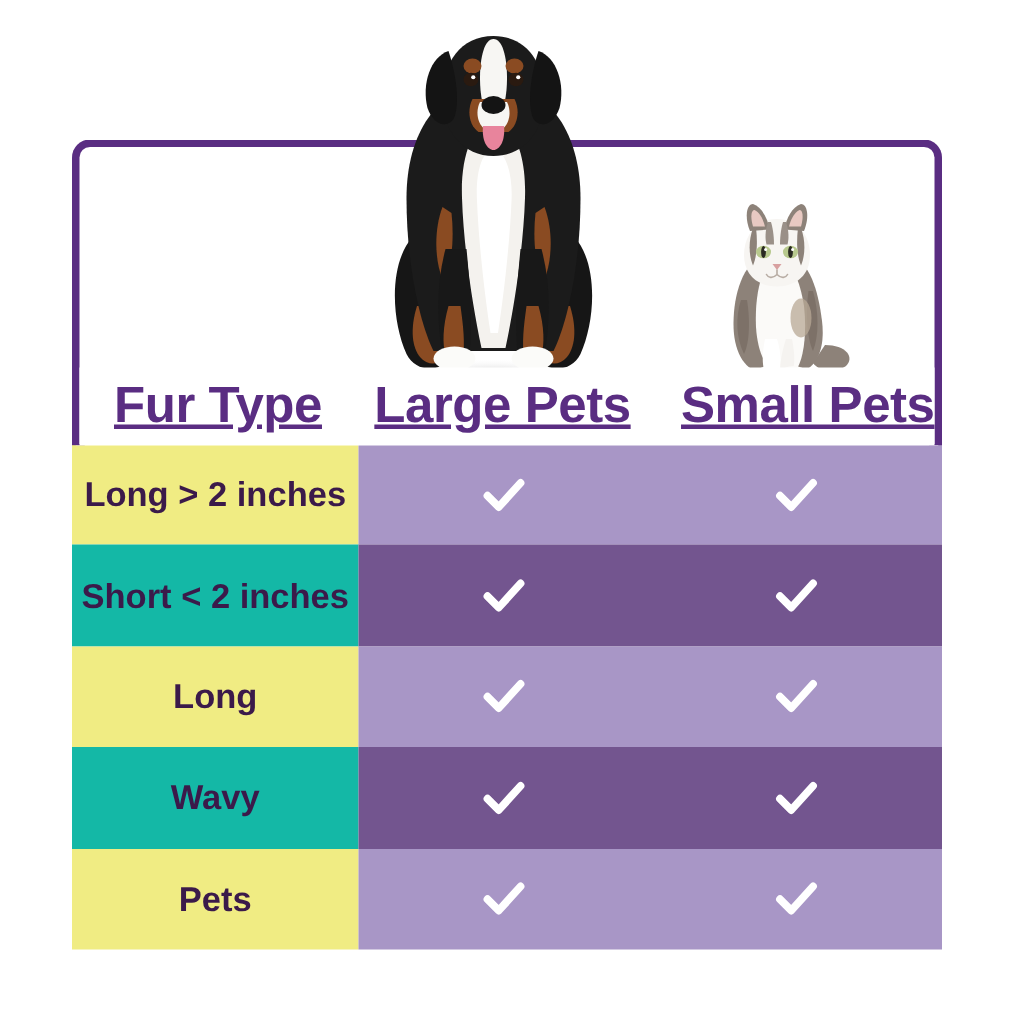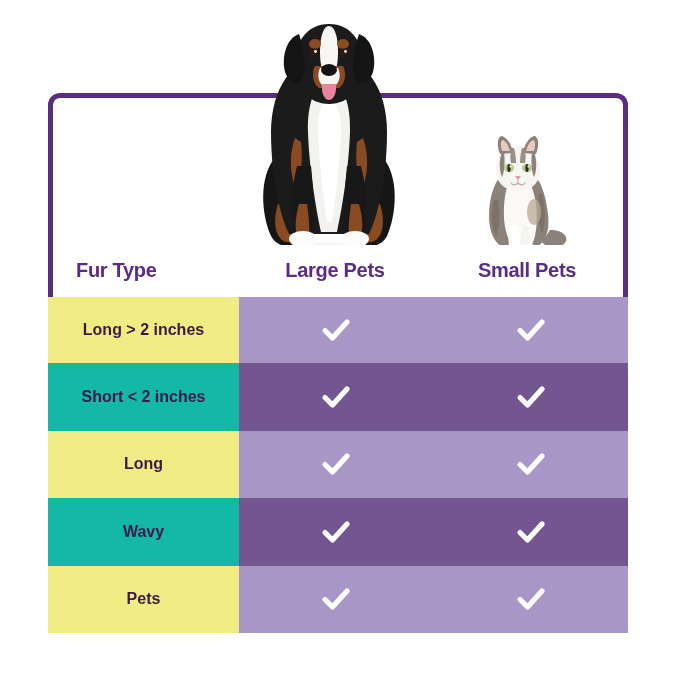--- a/index.html
+++ b/index.html
@@ -62,59 +62,60 @@
     top: 245px;
     width: 570px;
     height: 51px;
     display: flex;
     align-items: center;
     z-index: 4;
     background: #ffffff;
   }
   .header-cell {
     color: #5a2d82;
-    font-size: 20px;
+    font-size: 34px;
     font-weight: bold;
     letter-spacing: -0.3px;
     white-space: nowrap;
+    text-decoration: underline;
   }
   .header-cell.fur {
     width: 186px;
     padding-left: 23px;
     box-sizing: border-box;
     text-align: left;
   }
   .header-cell.large {
     width: 192px;
     text-align: center;
   }
   .header-cell.small {
     width: 192px;
-    text-align: center;
+    text-align: right;
   }
 
   
   .table-body {
     position: absolute;
     left: 48px;
     top: 296px;
     width: 580px;
     z-index: 1;
   }
   .data-row {
     display: flex;
     height: 67.4px;
     width: 100%;
   }
   .cell-label {
     width: 191px;
     display: flex;
     align-items: center;
     justify-content: center;
-    font-size: 16px;
+    font-size: 23px;
     font-weight: bold;
     color: #3b1a4a;
     text-align: center;
     box-sizing: border-box;
     padding: 0 6px;
   }
   .cell-check {
     width: 194.5px;
     display: flex;
     align-items: center;

